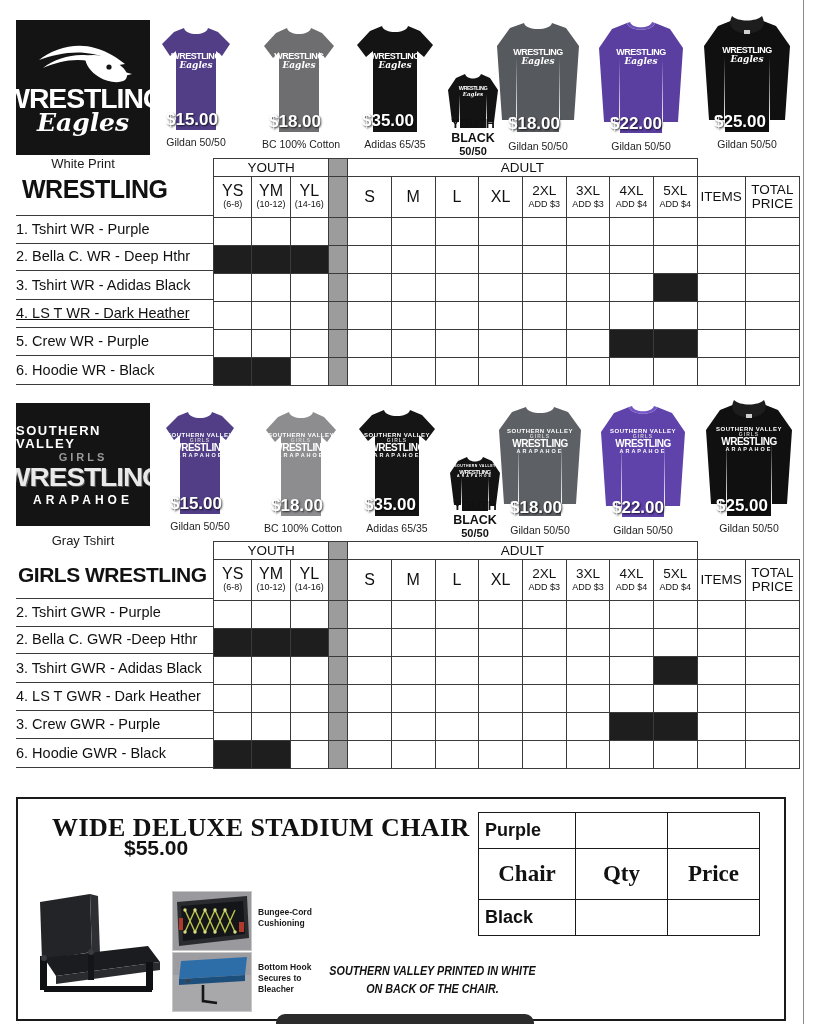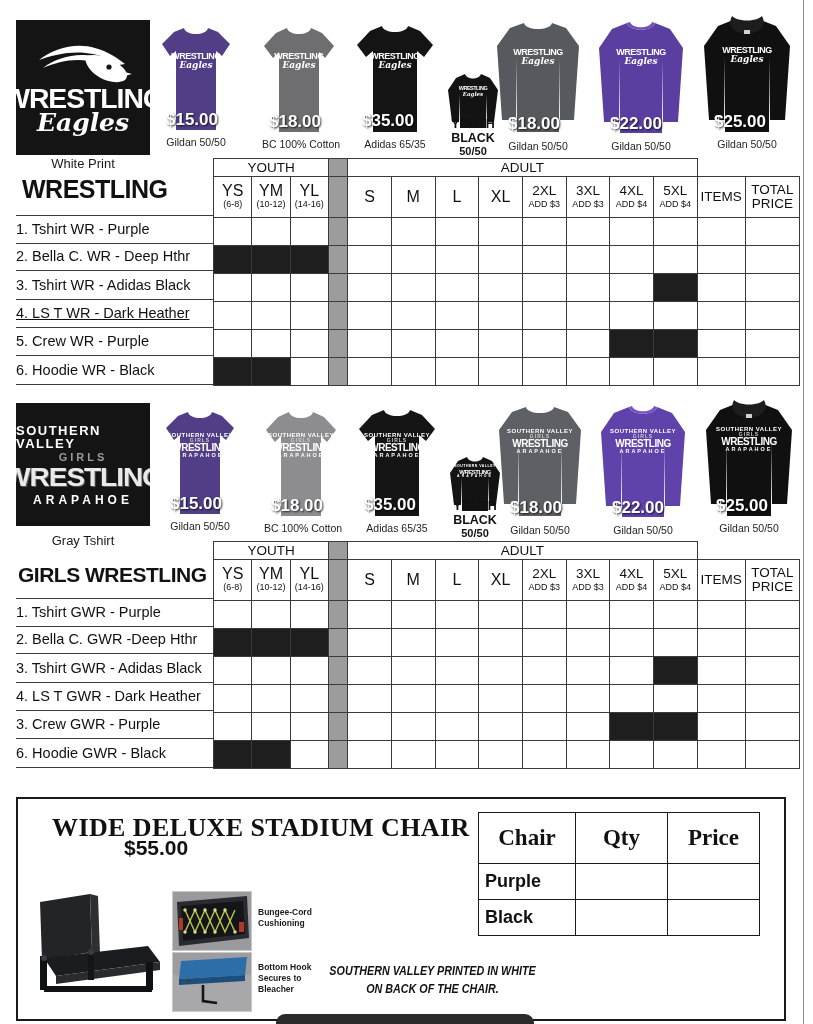--- a/index.html
+++ b/index.html
@@ -518,21 +518,21 @@
         <div class="gp-sv" style="font-size:6px;">SOUTHERN VALLEY</div>
         <div class="gp-g" style="font-size:5px;">GIRLS</div>
         <div class="gp-w" style="font-size:10px;">WRESTLING</div>
         <div class="gp-a" style="font-size:5.5px;">ARAPAHOE</div>
       </div>
       <div class="g-price" style="left:14px;top:98px;font-size:17px;">$25.00</div>
       <div class="g-cap" style="top:124px;">Gildan 50/50</div>
     </div>
 
     <div class="leftlabels" style="left: 16px; top: 598px; position: absolute; height: 169.8px;">
-        <div class="rowlbl topline" style="top: 0px; width: 197px; position: absolute; left: 0px;">1. Tshirt GWR - Purple</div>
+        <div class="rowlbl topline" style="top: 0px; width: 197px; position: absolute; left: 0px;">2. Tshirt GWR - Purple</div>
         <div class="rowlbl" style="top: 28.3px; width: 197px; position: absolute; left: 0px;">2. Bella C. GWR -Deep Hthr</div>
         <div class="rowlbl" style="top: 56.6px; width: 197px; position: absolute; left: 0px;">3. Tshirt GWR - Adidas Black</div>
         <div class="rowlbl" style="top: 84.9px; width: 197px; position: absolute; left: 0px;">4. LS T GWR - Dark Heather</div>
         <div class="rowlbl" style="top: 113.2px; width: 197px; position: absolute; left: 0px;">3. Crew GWR - Purple</div>
         <div class="rowlbl" style="top: 141.5px; width: 197px; position: absolute; left: 0px;">6. Hoodie GWR - Black</div>
       </div>
 
     <table class="otable" style="left:213px;top:541px;width:587px;">
         <colgroup>
           <col style="width:36px">
@@ -742,28 +742,28 @@
 
   <div class="chair-note">
     <div>SOUTHERN VALLEY PRINTED IN WHITE</div>
     <div>ON BACK OF THE CHAIR.</div>
   </div>
 
 
   <table class="ctable">
       <tbody>
         <tr>
+          <td class="cr cc">Purple</td>
+          <td class="cc"></td>
+          <td class="cc"></td>
+        </tr>
+        <tr>
           <td class="ch cc">Chair</td>
           <td class="ch cc">Qty</td>
           <td class="ch cc">Price</td>
-        </tr>
-        <tr>
-          <td class="cr cc">Purple</td>
-          <td class="cc"></td>
-          <td class="cc"></td>
         </tr>
         <tr>
           <td class="cr cc">Black</td>
           <td class="cc"></td>
           <td class="cc"></td>
         </tr>
       </tbody>
     </table>
 
   <div class="bottom-strip"></div>

